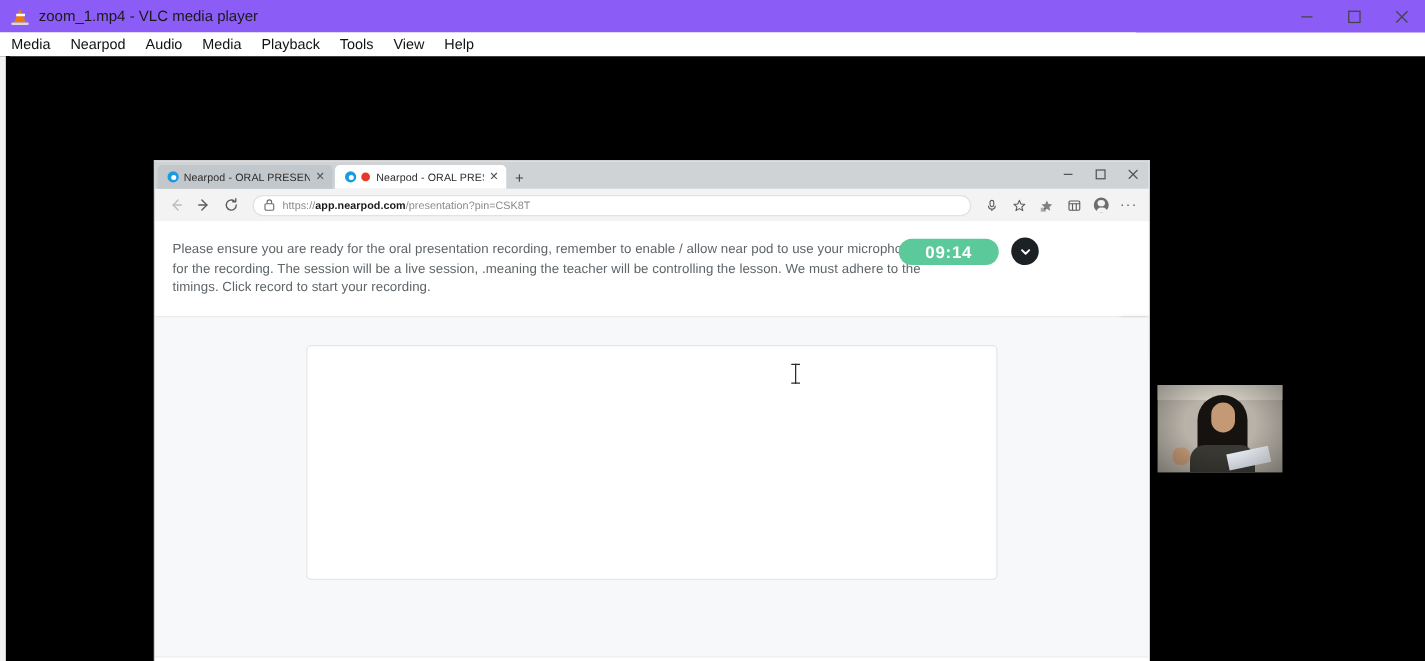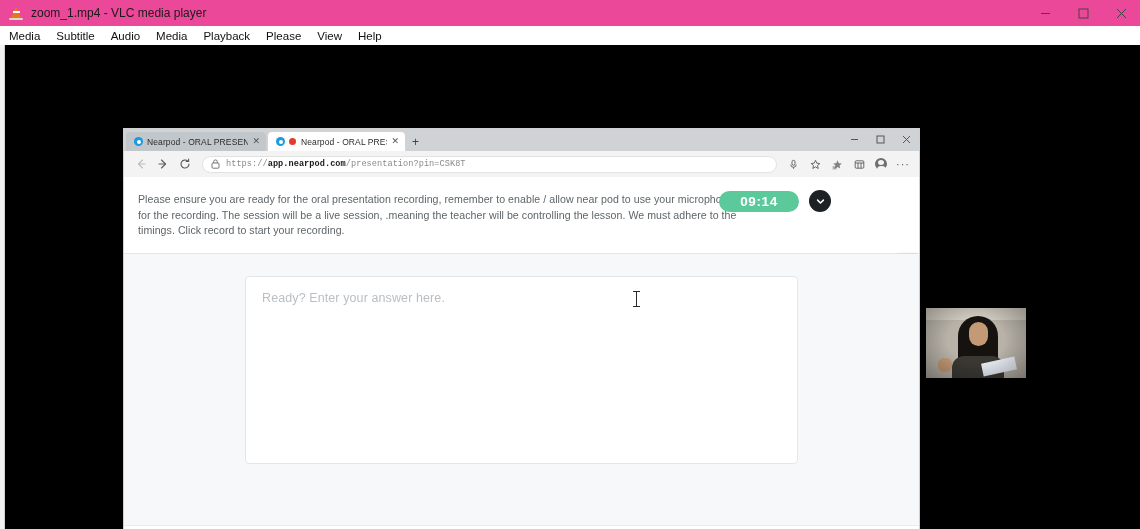--- a/index.html
+++ b/index.html
@@ -7,21 +7,21 @@
     width:1140px;height:529px;overflow:hidden;
     background:#ffffff;
     font-family:"Liberation Sans", sans-serif;
     -webkit-font-smoothing:antialiased;
   }
   .app{position:relative;width:1140px;height:529px;background:#fff;}
 
   
   .vlc-titlebar{
     position:absolute;left:0;top:0;width:1140px;height:26px;
-    background:#ec4899;display:flex;align-items:center;
+    background:#8b5cf6;display:flex;align-items:center;
   }
   .vlc-cone{margin-left:9px;width:14px;height:14px;position:relative;}
   .vlc-cone .cone{
     position:absolute;left:2px;top:1px;width:0;height:0;
     border-left:5px solid transparent;border-right:5px solid transparent;
     border-bottom:11px solid #E8790E;
   }
   .vlc-cone .stripe{
     position:absolute;left:3.5px;top:5px;width:7px;height:1.5px;background:#fff;
   }
@@ -105,21 +105,20 @@
   }
   .nav-btn{
     width:22px;height:22px;display:flex;align-items:center;justify-content:center;
     color:#5b5b5b;flex:none;
   }
   .nav-btn.disabled{color:#bdbdbd;}
   .omnibox{
     flex:1;height:17px;background:#ffffff;border-radius:9px;margin:0 6px;
     display:flex;align-items:center;padding:0 8px;box-sizing:border-box;
     border:1px solid #e2e2e2;
-    font-family:Liberation Mono, monospace;
   }
   .lock-icon{width:9px;height:10px;flex:none;margin-right:6px;}
   .url{font-size:8.6px;color:#8a8a8a;white-space:nowrap;letter-spacing:.05px;}
   .url b{color:#1a1a1a;font-weight:700;}
   .tb-icons{display:flex;align-items:center;gap:2px;}
   .tb-icon{
     width:20px;height:20px;display:flex;align-items:center;justify-content:center;
     color:#5b5b5b;
   }
   .avatar-ic{
@@ -263,25 +262,25 @@
         <svg width="11" height="11" viewBox="0 0 11 11">
             <line x1="1" y1="1" x2="10" y2="10" stroke="#444" stroke-width="1"></line>
             <line x1="10" y1="1" x2="1" y2="10" stroke="#444" stroke-width="1"></line>
           </svg>
       </div>
     </div>
   </div>
 
   <div class="vlc-menubar">
     <div class="vlc-menu-item">Media</div>
-    <div class="vlc-menu-item">Subtitle</div>
+    <div class="vlc-menu-item">Nearpod</div>
     <div class="vlc-menu-item">Audio</div>
     <div class="vlc-menu-item">Media</div>
     <div class="vlc-menu-item">Playback</div>
-    <div class="vlc-menu-item">Please</div>
+    <div class="vlc-menu-item">Tools</div>
     <div class="vlc-menu-item">View</div>
     <div class="vlc-menu-item">Help</div>
   </div>
 
   <div class="video-area">
     <div class="video-left-edge"></div>
 
     <div class="browser">
 
       <div class="tabstrip">
@@ -396,21 +395,20 @@
 
         <div class="edit-tab">
           <svg width="13" height="13" viewBox="0 0 13 13">
             <path d="M1.5 3 h6 v8 h-8 v-6" fill="none" stroke="#7b7b7b" stroke-width="1"></path>
             <path d="M4.5 8.5 L10.2 2.8 L11.6 4.2 L5.9 9.9 L4 10.4 Z" fill="#ffffff" stroke="#5e5e5e" stroke-width="1" stroke-linejoin="round"></path>
           </svg>
         </div>
 
         <div class="content">
           <div class="answer-box">
-            <div class="answer-placeholder">Ready? Enter your answer here.</div>
             <div class="caret">
                 <span></span>
               </div>
           </div>
 
 
           <div class="footer-bar">
             
           </div>
         </div>

